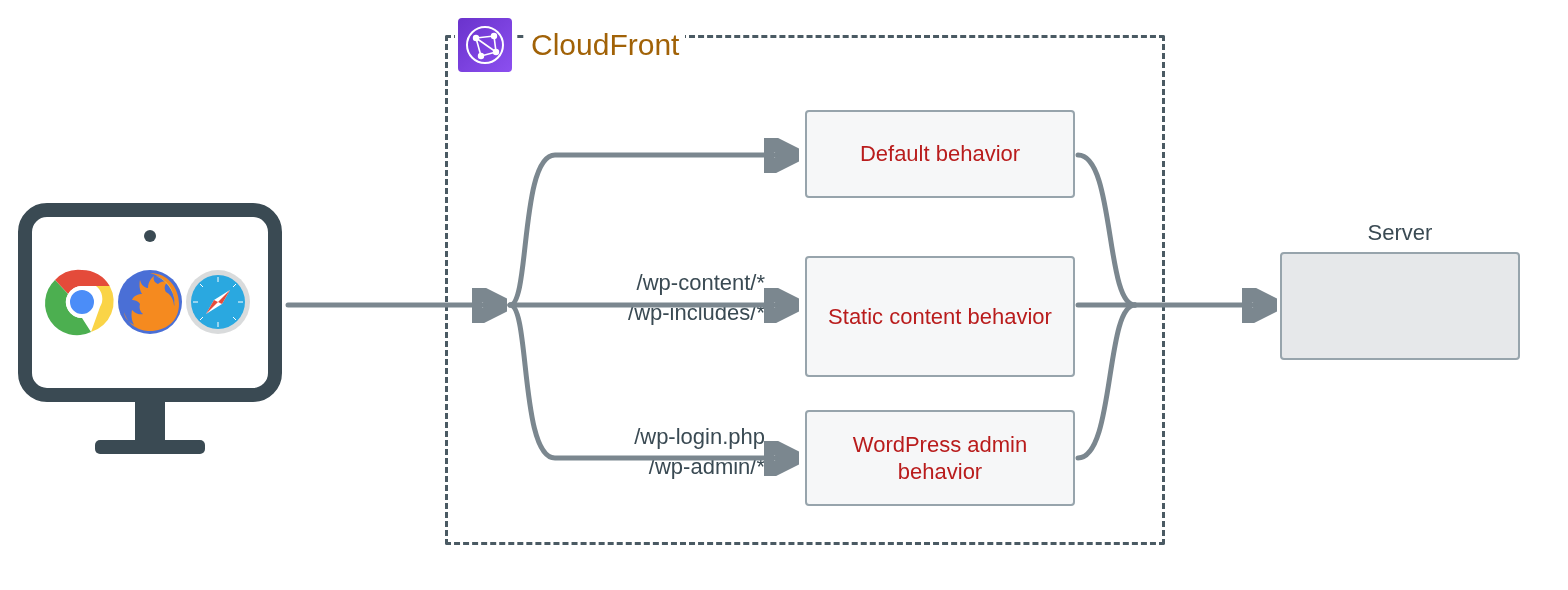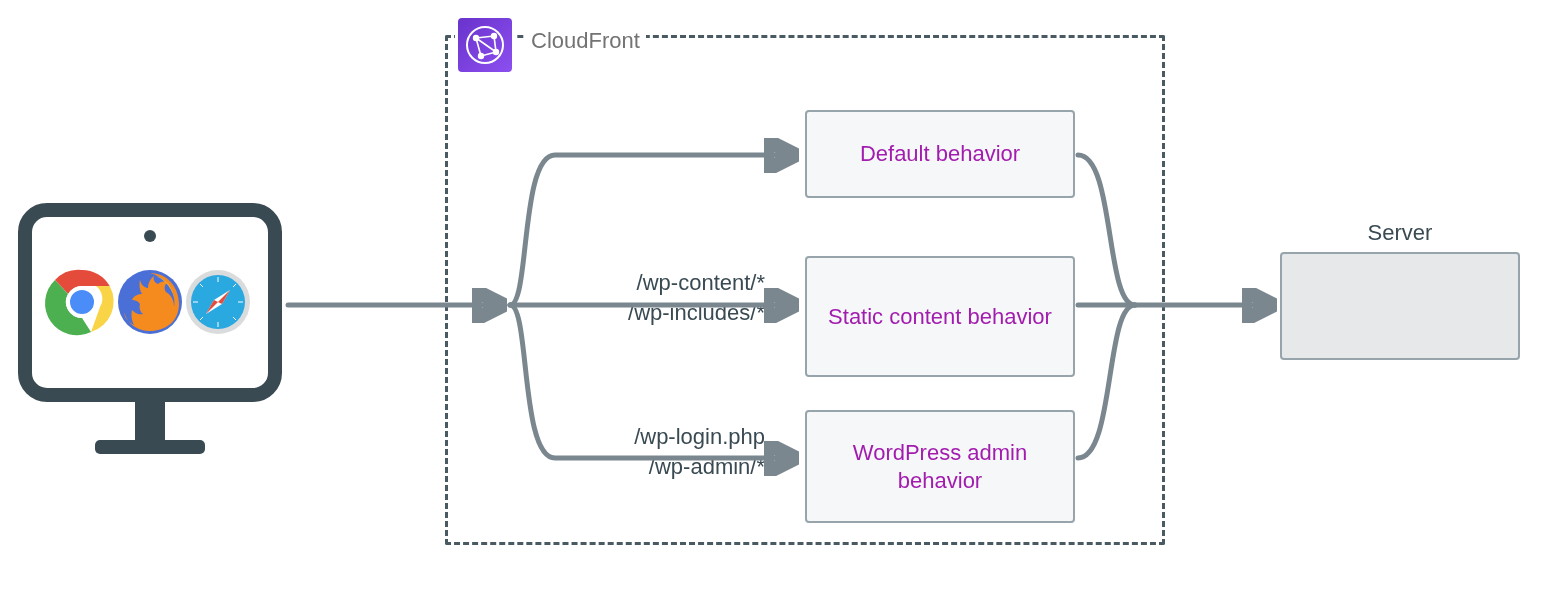--- a/index.html
+++ b/index.html
@@ -34,45 +34,45 @@
     left: 458px; top: 18px;
     width: 54px; height: 54px;
     background: linear-gradient(135deg,#6a33cc,#8c4ff0);
     border-radius: 4px;
     box-shadow: 0 0 0 3px #fff;
   }
   .cf-icon svg { width:100%; height:100%; }
   .cf-label {
     position: absolute;
     left: 525px; top: 28px;
-    color: #737373;
-    font-size: 22px;
+    color: #a16207;
+    font-size: 30px;
     font-weight: 500;
     background:#fff;
     padding: 0 6px;
   }
 
   
   .bbox {
     position: absolute;
     width: 270px; height: 88px;
     border: 2px solid #97a4ac;
     background: #f6f7f8;
     border-radius: 4px;
     display:flex; align-items:center; justify-content:center;
     text-align:center;
-    color:#a21caf;
+    color:#b91c1c;
     font-size: 22px;
     font-weight: 500;
     line-height:1.25;
     padding: 6px 10px;
   }
   .bbox.b1 { left: 805px; top: 110px; }
   .bbox.b2 { left: 805px; top: 256px; height: 121px; }
-  .bbox.b3 { left: 805px; top: 410px; height: 113px; }
+  .bbox.b3 { left: 805px; top: 410px; height: 96px; }
 
   
   .plabel {
     position:absolute;
     color:#3a4a53;
     font-size:22px;
     font-weight:500;
     text-align:right;
     line-height:1.35;
     width:220px;

